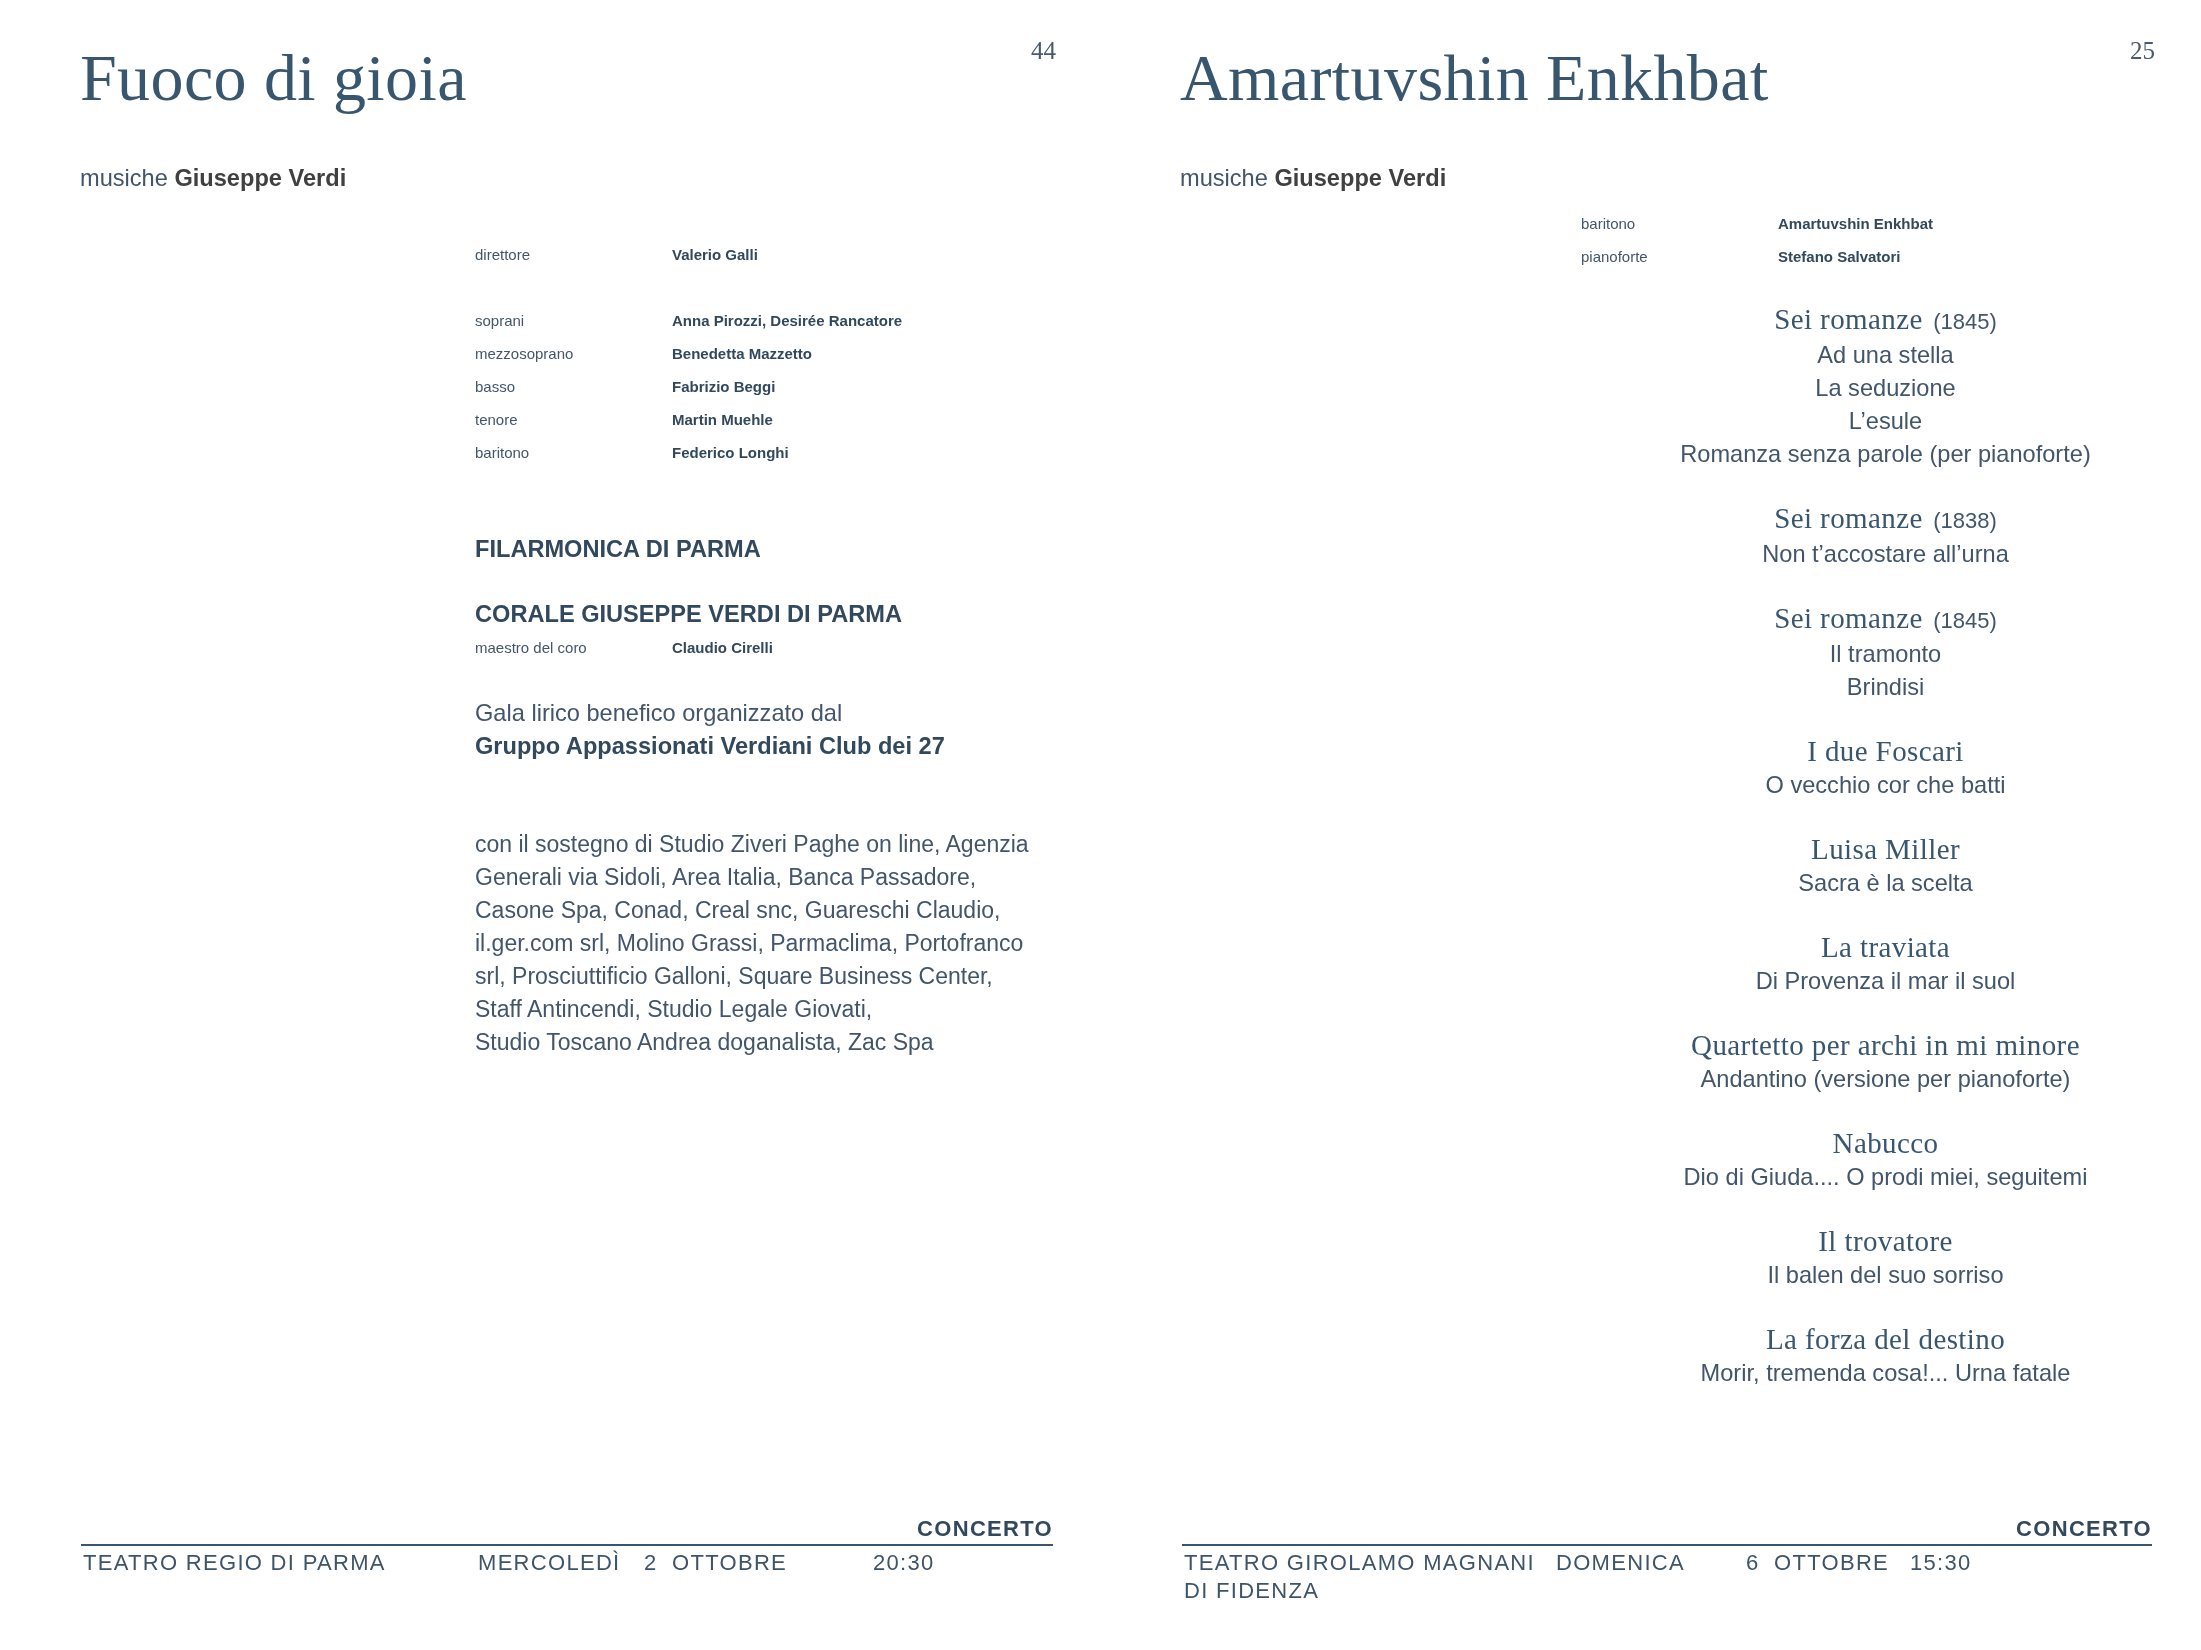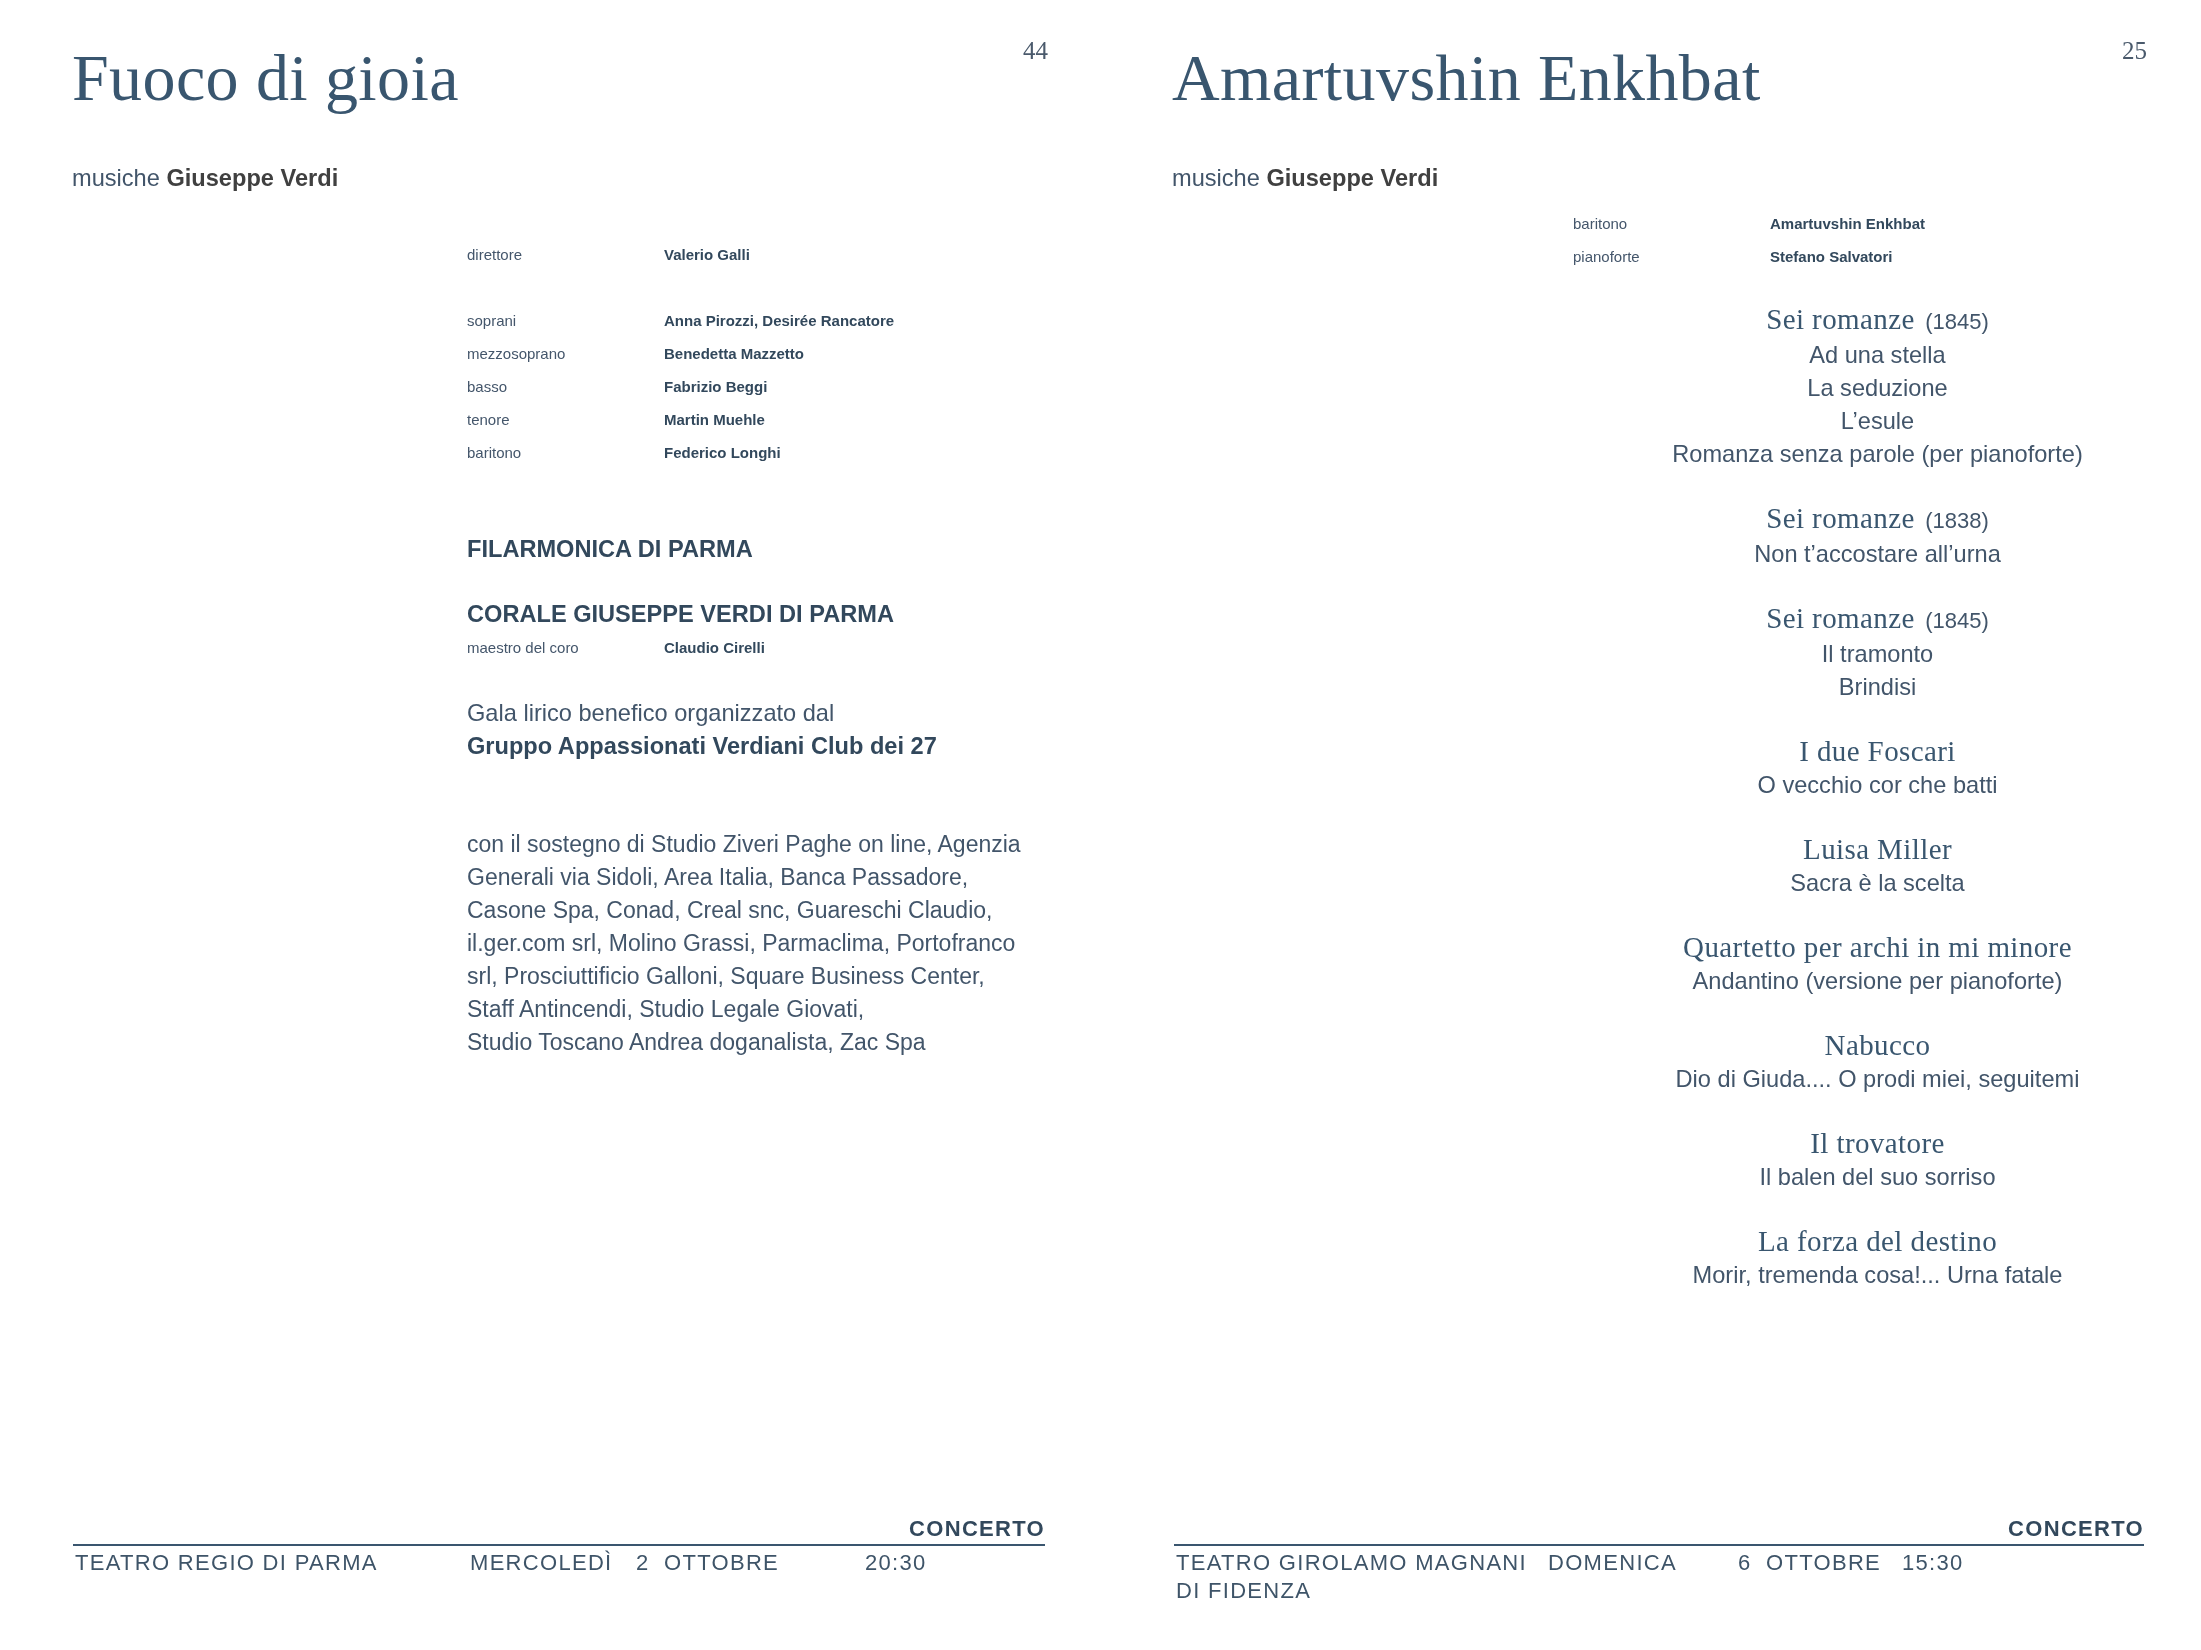--- a/index.html
+++ b/index.html
@@ -1,18 +1,18 @@
 <!DOCTYPE html>
 <html style="font-size:14px"><head>
 <meta charset="utf-8">
 <style>
   html,body{margin:0;padding:0;background:#ffffff;}
   #page{position:relative;width:2201px;height:1651px;background:#ffffff;overflow:hidden;
         font-family:"Liberation Sans","DejaVu Sans",sans-serif;color:#42556A;}
-  .abs{position:absolute;}
+  .abs{position:absolute;margin-left:8px;}
   .page-title{font-family:"Liberation Serif","DejaVu Serif",serif;font-size:66px;line-height:66px;
               letter-spacing:0.4px;color:#39566F;white-space:nowrap;}
   .page-num{font-family:"Liberation Serif","DejaVu Serif",serif;font-size:25px;line-height:26px;
             color:#4A5A6C;text-align:right;width:105px;}
   .musiche{font-size:23.6px;line-height:33px;color:#42556A;white-space:nowrap;}
   .musiche b{color:#404040;}
   .cast .row{line-height:33px;font-size:15px;white-space:nowrap;}
   .cast .lbl{display:inline-block;width:197px;color:#44566B;}
   .cast .val{font-weight:bold;color:#32485C;}
   .cast .spacer{height:33px;}
@@ -114,20 +114,24 @@
     </div>
     <div class="work">
       <div class="wtitle"><span>I due Foscari</span></div>
       <div class="wpieces">O vecchio cor che batti</div>
     </div>
     <div class="work">
       <div class="wtitle"><span>Luisa Miller</span></div>
       <div class="wpieces">Sacra è la scelta</div>
     </div>
     <div class="work">
+      <div class="wtitle"><span>La traviata</span></div>
+      <div class="wpieces">Di Provenza il mar il suol</div>
+    </div>
+    <div class="work">
       <div class="wtitle"><span>Quartetto per archi in mi minore</span></div>
       <div class="wpieces">Andantino (versione per pianoforte)</div>
     </div>
     <div class="work">
       <div class="wtitle"><span>Nabucco</span></div>
       <div class="wpieces">Dio di Giuda.... O prodi miei, seguitemi</div>
     </div>
     <div class="work">
       <div class="wtitle"><span>Il trovatore</span></div>
       <div class="wpieces">Il balen del suo sorriso</div>

